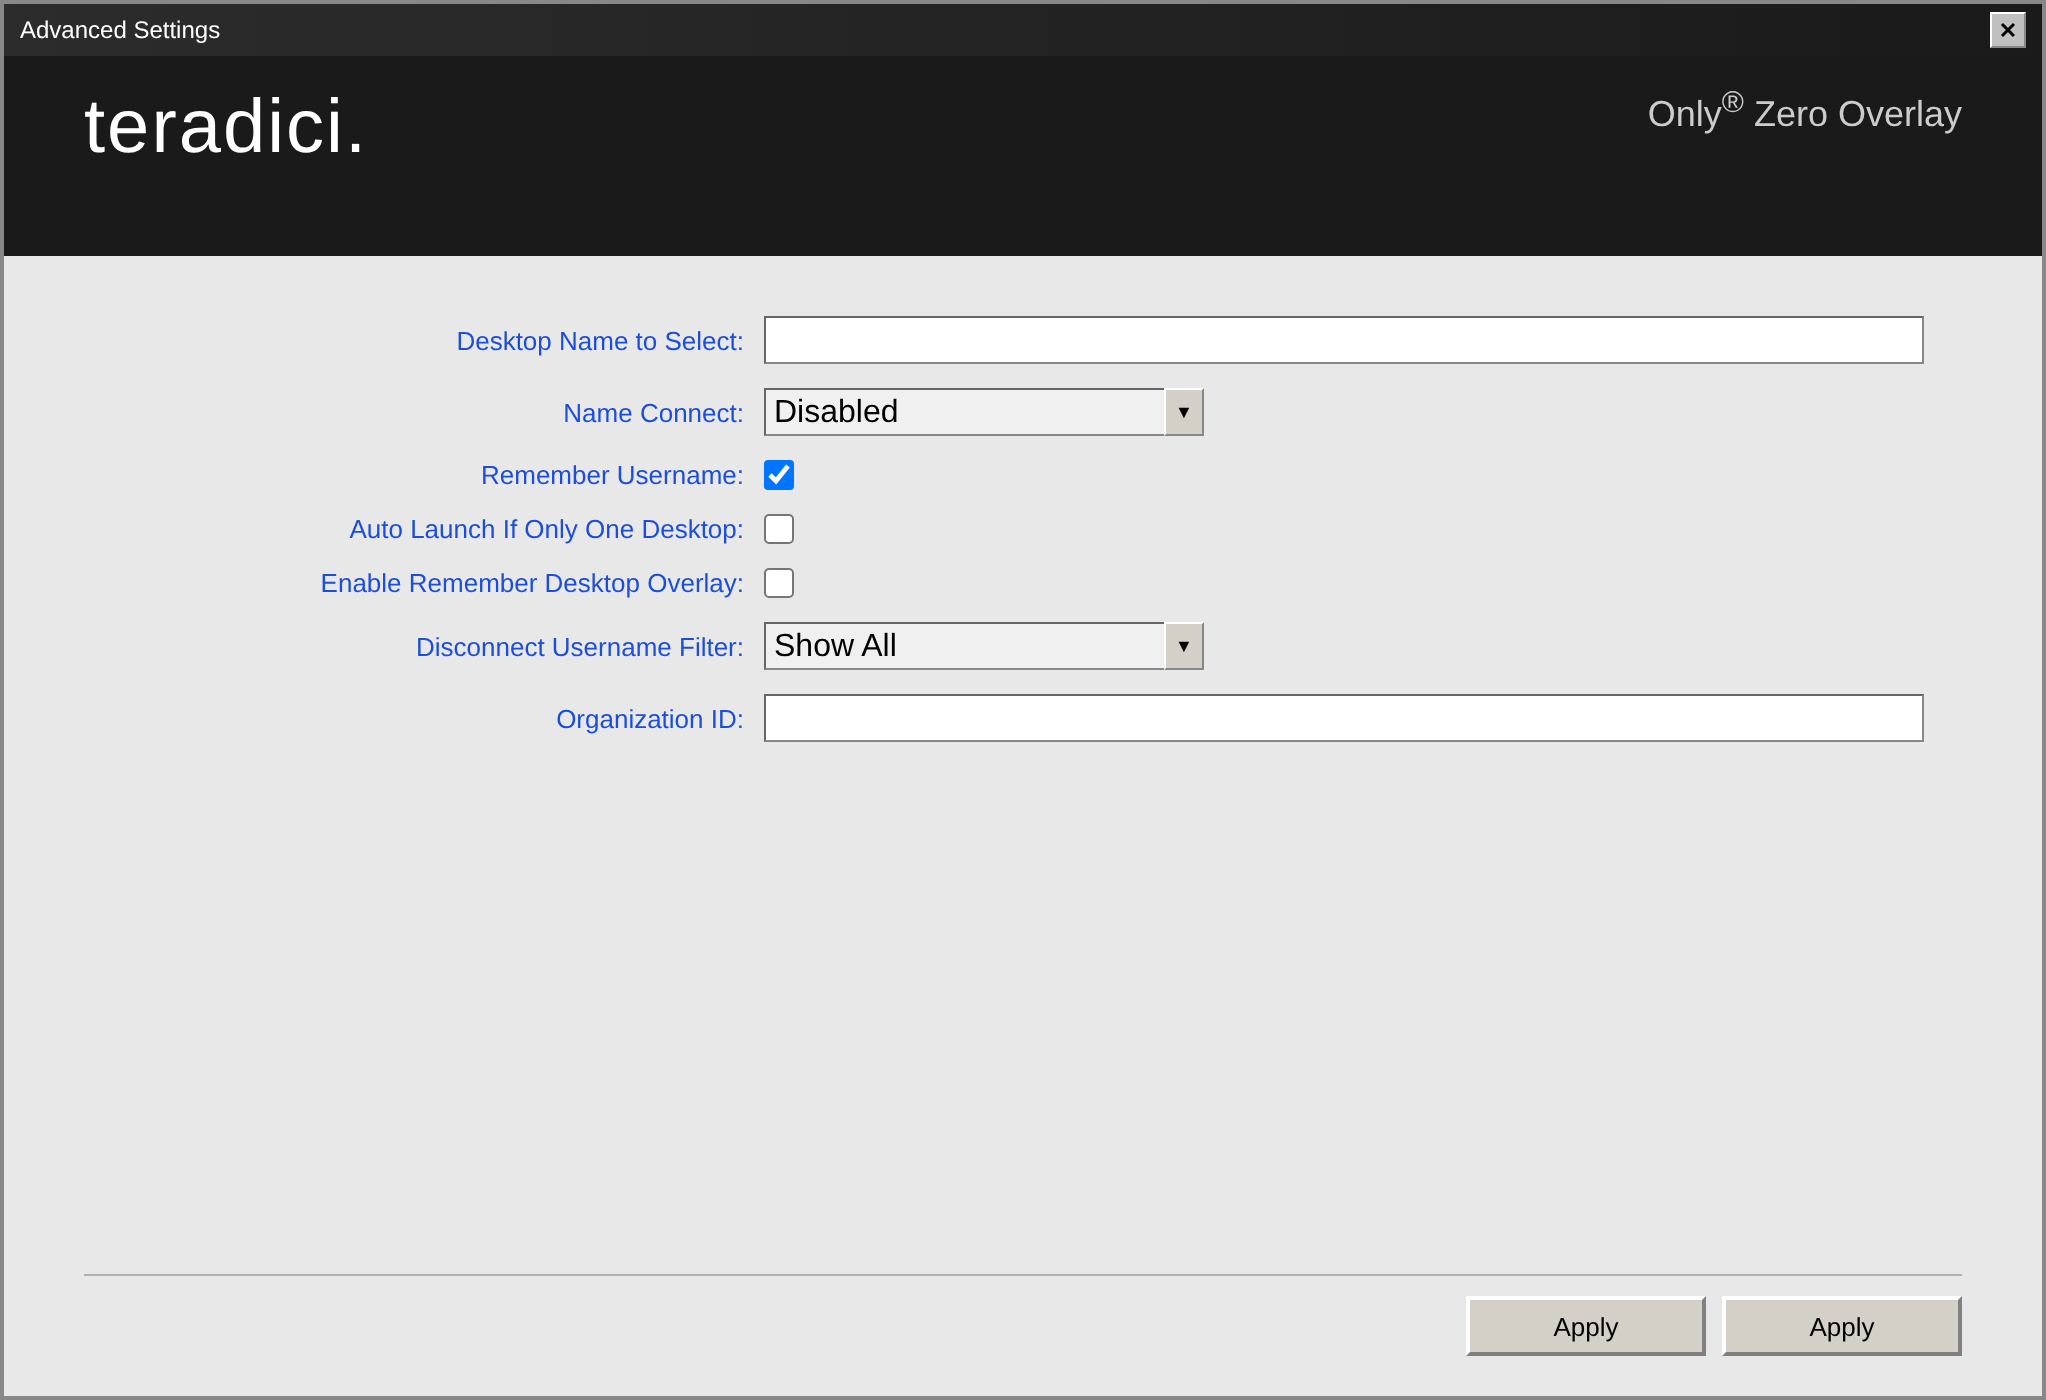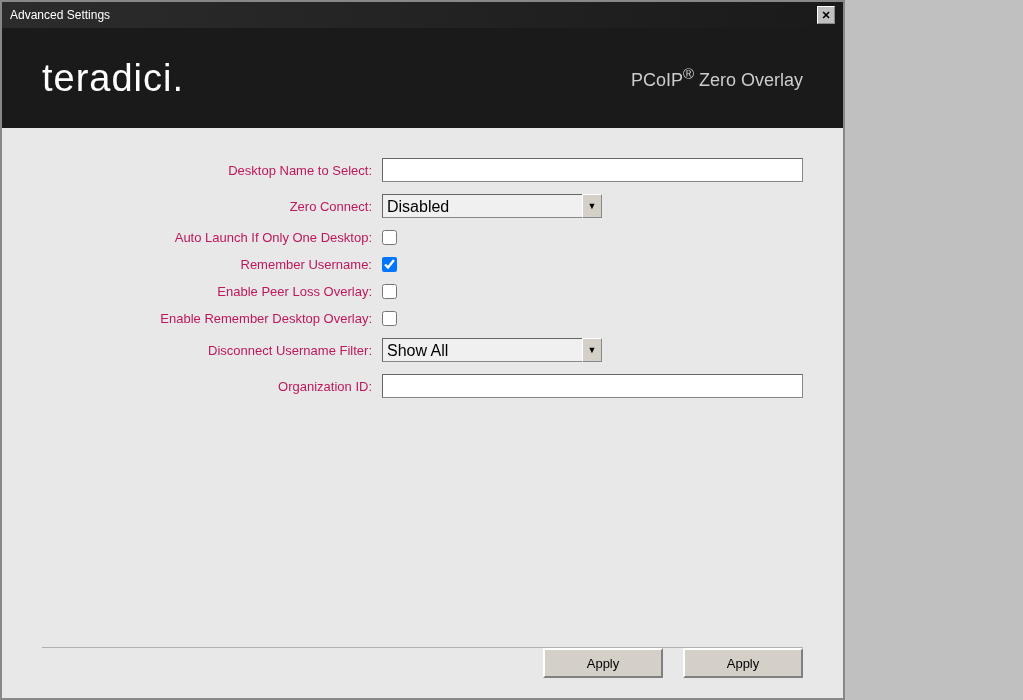--- a/index.html
+++ b/index.html
@@ -11,21 +11,21 @@
     body {
       width: 1023px;
       height: 700px;
       background: #c0c0c0;
       font-family: Arial, sans-serif;
       font-size: 13px;
       overflow: hidden;
     }
 
     .window {
-      width: 845px;
+      width: 1023px;
       height: 700px;
       background: #d4d0c8;
       border: 2px solid #888;
       display: flex;
       flex-direction: column;
     }
 
     .title-bar {
       background: linear-gradient(to right, #2c2c2c, #1a1a1a);
       color: #ffffff;
@@ -54,21 +54,21 @@
       justify-content: center;
       cursor: pointer;
       font-size: 11px;
       font-weight: bold;
       color: #000;
     }
 
     .header {
       background: #1a1a1a;
       display: flex;
-      align-items: center;
+      align-items: flex-start;
       justify-content: space-between;
       padding: 15px 40px;
       height: 100px;
       flex-shrink: 0;
     }
 
     .content {
       background: #e8e8e8;
       flex: 1;
       padding: 30px 40px 20px 40px;
@@ -83,21 +83,21 @@
     .form-row {
       display: flex;
       align-items: center;
       margin-bottom: 12px;
     }
 
     .form-label {
       text-align: right;
       width: 340px;
       padding-right: 10px;
-      color: #be185d;
+      color: #1d4ed8;
       font-size: 13px;
       flex-shrink: 0;
     }
 
     .form-input-text {
       width: 580px;
       height: 24px;
       border: 1px solid #888;
       border-top-color: #666;
       border-left-color: #666;
@@ -144,21 +144,22 @@
 
     input[type="checkbox"] {
       width: 15px;
       height: 15px;
       cursor: pointer;
     }
 
     .button-row {
       display: flex;
       justify-content: flex-end;
-      gap: 20px;
+      gap: 8px;
+      padding-top: 10px;
       border-top: 1px solid #b0b0b0;
       margin-top: 10px;
     }
 
     .btn {
       width: 120px;
       height: 30px;
       background: #d4d0c8;
       border: 2px solid;
       border-top-color: #ffffff;
@@ -181,59 +182,55 @@
     <span class="title-bar-title">Advanced Settings</span>
     <div class="title-bar-close">✕</div>
   </div>
 
   <div class="header">
     <div>
       <span style="color:#ffffff; font-size:38px; font-weight:300; font-family:Arial,sans-serif; letter-spacing:1px;">teradici.</span>
     </div>
     <div>
       <span style="color:#cccccc; font-size:18px;">
-        <span>PCoIP</span><sup>®</sup><span> Zero Overlay</span>
+        <span>Only</span><sup>®</sup><span> Zero Overlay</span>
       </span>
     </div>
   </div>
 
   <div class="content">
     <div class="form-area">
 
       <div class="form-row">
         <label class="form-label">Desktop Name to Select:</label>
         <input type="text" class="form-input-text" value="" style="">
       </div>
 
       <div class="form-row">
-        <label class="form-label">Zero Connect:</label>
+        <label class="form-label">Name Connect:</label>
         <div class="form-select-wrapper">
           <select class="form-select">
             <option>Disabled</option>
             <option>Enabled</option>
           </select>
           <div class="select-arrow">▼</div>
         </div>
       </div>
 
       <div class="form-row">
+        <label class="form-label">Remember Username:</label>
+        <input type="checkbox" checked="" style="">
+      </div>
+
+      <div class="form-row">
         <label class="form-label">Auto Launch If Only One Desktop:</label>
         <input type="checkbox" style="">
       </div>
 
-      <div class="form-row">
-        <label class="form-label">Remember Username:</label>
-        <input type="checkbox" checked="" style="">
-      </div>
-
-
-      <div class="form-row">
-        <label class="form-label">Enable Peer Loss Overlay:</label>
-        <input type="checkbox" style="">
-      </div>
+
 
       <div class="form-row">
         <label class="form-label">Enable Remember Desktop Overlay:</label>
         <input type="checkbox" style="">
       </div>
 
       <div class="form-row">
         <label class="form-label">Disconnect Username Filter:</label>
         <div class="form-select-wrapper">
           <select class="form-select">

